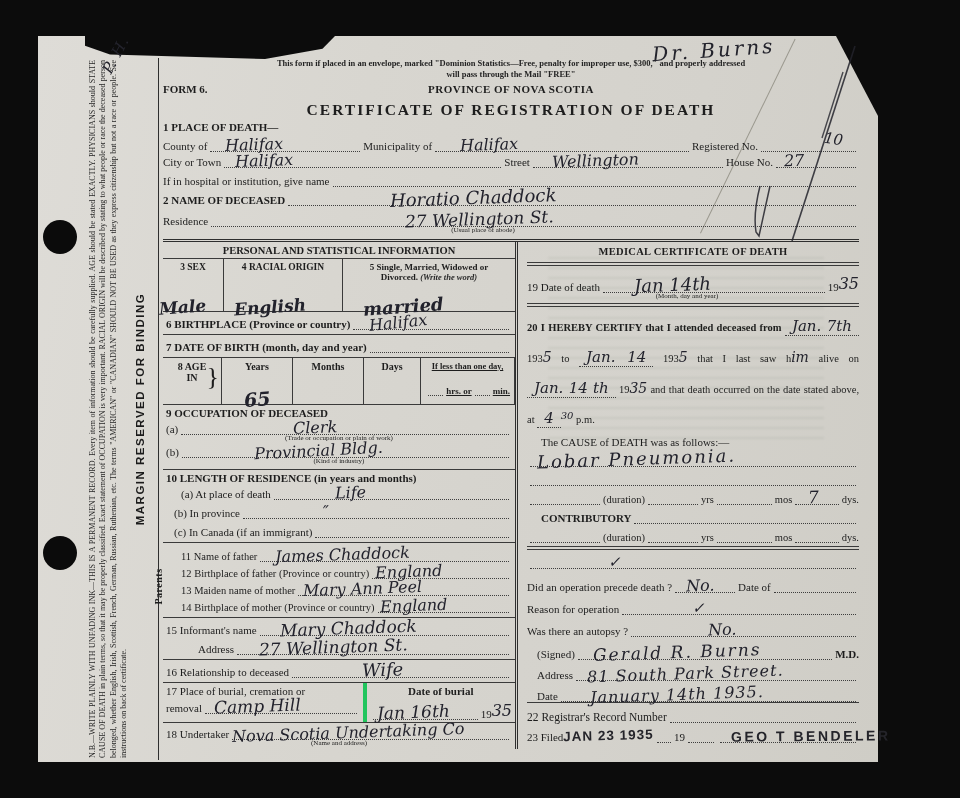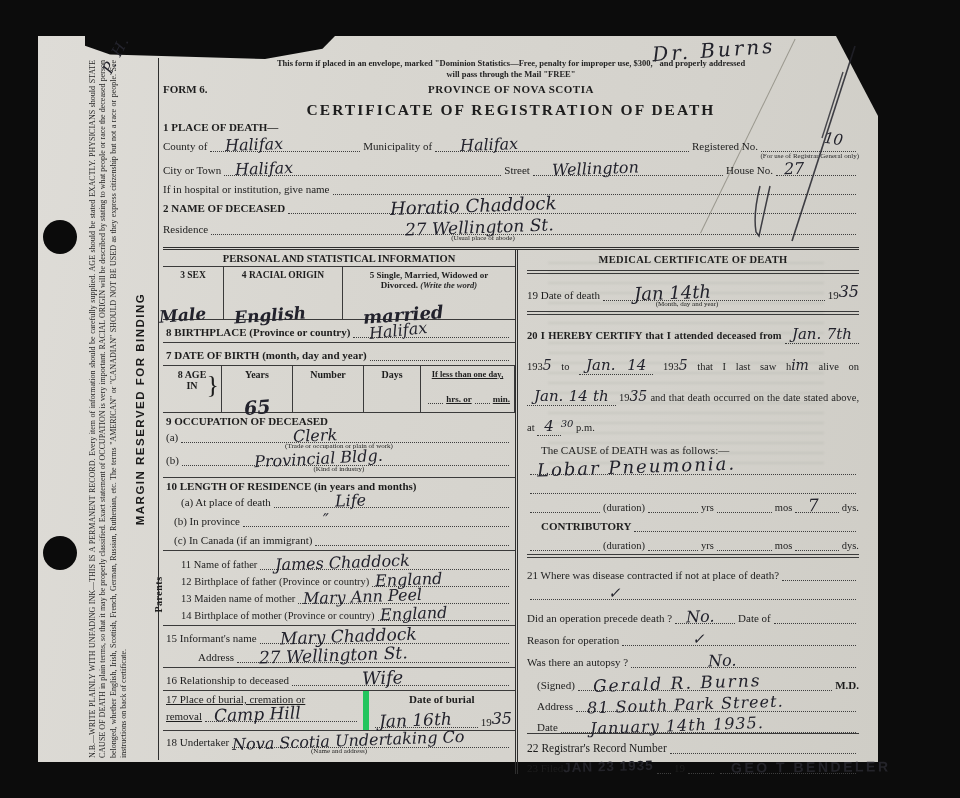--- a/index.html
+++ b/index.html
@@ -66,21 +66,21 @@
   .brace{position:absolute;right:2px;top:4px;font-size:26px;font-weight:normal;}
 
   .parents{display:flex;}
   .pside{width:15px;position:relative;}
   .pside span{position:absolute;left:-26px;top:36px;transform:rotate(-90deg);
        font-weight:bold;font-size:10px;letter-spacing:0.5px;}
   .pmain{flex:1;}
   .pmain .fl{margin-top:2px;font-size:10.5px;}
 
   .burrow{display:flex;}
-  .bur-l{width:55%;border-right:6px solid #22c55e;padding:2px 3px;text-decoration:underline;}
+  .bur-l{width:55%;border-right:4px solid #22c55e;padding:2px 3px;}
   .bur-r{flex:1;padding:2px 3px;}
   .bur-head{font-weight:bold;text-align:center;}
 
   .p20{font-size:10.5px;line-height:2.05;margin-top:4px;text-align:justify;}
   .ihw{font-family:"DejaVu Serif",serif;font-style:italic;color:#22222c;font-size:15px;
        border-bottom:1px dotted #3e3e3e;padding:0 7px;white-space:nowrap;}
   .supmin{font-size:10px;vertical-align:super;}
 
   .stamp{font-family:"Liberation Sans",sans-serif;font-weight:bold;color:#24242a;white-space:nowrap;}
   .stamp-date{font-size:13.5px;letter-spacing:1px;transform:rotate(-1.5deg);display:inline-block;}
@@ -133,21 +133,20 @@
     <span class="dotfill" style="max-width:150px;">
       <span class="hw hw-on">Halifax</span>
     </span>
     <span class="lbl">Municipality of</span>
     <span class="dotfill">
       <span class="hw hw-on">Halifax</span>
     </span>
     <span class="lbl">Registered No.</span>
     <span class="dotfill" style="max-width:95px;"></span>
   </div>
-  <div style="text-align:right;" class="smallnote">(For use of Registrar General only)</div>
 
   <div class="fl" style="margin-top:1px;">
     <span class="lbl">City or Town</span>
     <span class="dotfill">
       <span class="hw hw-on" style="left:4%;">Halifax</span>
     </span>
     <span class="lbl">Street</span>
     <span class="dotfill" style="max-width:190px;">
       <span class="hw hw-on">Wellington</span>
     </span>
@@ -194,21 +193,21 @@
         <div class="c c3">
           <div style="font-size:9px;"><b>5 Single, Married, Widowed or</b></div>
           <div style="font-size:9px;"><b>Divorced.</b>
             <i class="smallnote" style="font-size:8.5px;">(Write the word)</i></div>
           <span class="hw hw-cell" style="left:20px;font-size:18px;">married</span>
         </div>
       </div>
 
       <div class="blk">
         <div class="fl" style="margin-top:1px;">
-          <span class="lbl boldlbl">8 BIRTHPLACE (Province or country)</span>
+          <span class="lbl boldlbl">6 BIRTHPLACE (Province or country)</span>
           <span class="dotfill">
             <span class="hw hw-on" style="transform:rotate(-6deg);">Halifax</span>
           </span>
         </div>
       </div>
 
       <div class="blk">
         <div class="fl" style="margin-top:1px;">
           <span class="lbl boldlbl">7 DATE OF BIRTH (month, day and year)</span>
           <span class="dotfill"></span>
@@ -219,21 +218,21 @@
         <div class="ac" style="width:58px;">
           <div>8 AGE</div>
           <div>IN</div>
           <span class="brace">}</span>
         </div>
         <div class="ac" style="width:70px;">
           <div>Years</div>
           <span class="hw hw-cell" style="left:22px;font-size:19px;">65</span>
         </div>
         <div class="ac" style="width:70px;">
-          <div>Number</div>
+          <div>Months</div>
         </div>
         <div class="ac" style="width:56px;">
           <div>Days</div>
         </div>
         <div class="ac ac-last">
           <div style="font-weight:bold;font-size:8.5px;">If less than one day,</div>
           <div class="fl" style="margin:10px 4px 0 4px;font-size:9px;">
             <span class="dotfill"></span>
             <span class="lbl" style="font-weight:bold;">hrs. or</span>
             <span class="dotfill"></span>
@@ -437,24 +436,20 @@
         <span class="lbl">(duration)</span>
         <span class="dotfix" style="width:50px;"></span>
         <span class="lbl">yrs</span>
         <span class="dotfix" style="width:55px;"></span>
         <span class="lbl">mos</span>
         <span class="dotfill"></span>
         <span class="lbl">dys.</span>
       </div>
       <div class="dbl"></div>
 
-      <div class="fl" style="margin-top:8px;">
-        <span class="lbl">21 Where was disease contracted if not at place of death?</span>
-        <span class="dotfill"></span>
-      </div>
       <div class="fl">
         <span class="dotfill">
           <span class="hw hw-on chk" style="left:24%;">✓</span>
         </span>
       </div>
 
       <div class="fl" style="margin-top:9px;">
         <span class="lbl">Did an operation precede death ?</span>
         <span class="dotfill" style="max-width:60px;">
           <span class="hw hw-on" style="left:18%;">No.</span>

